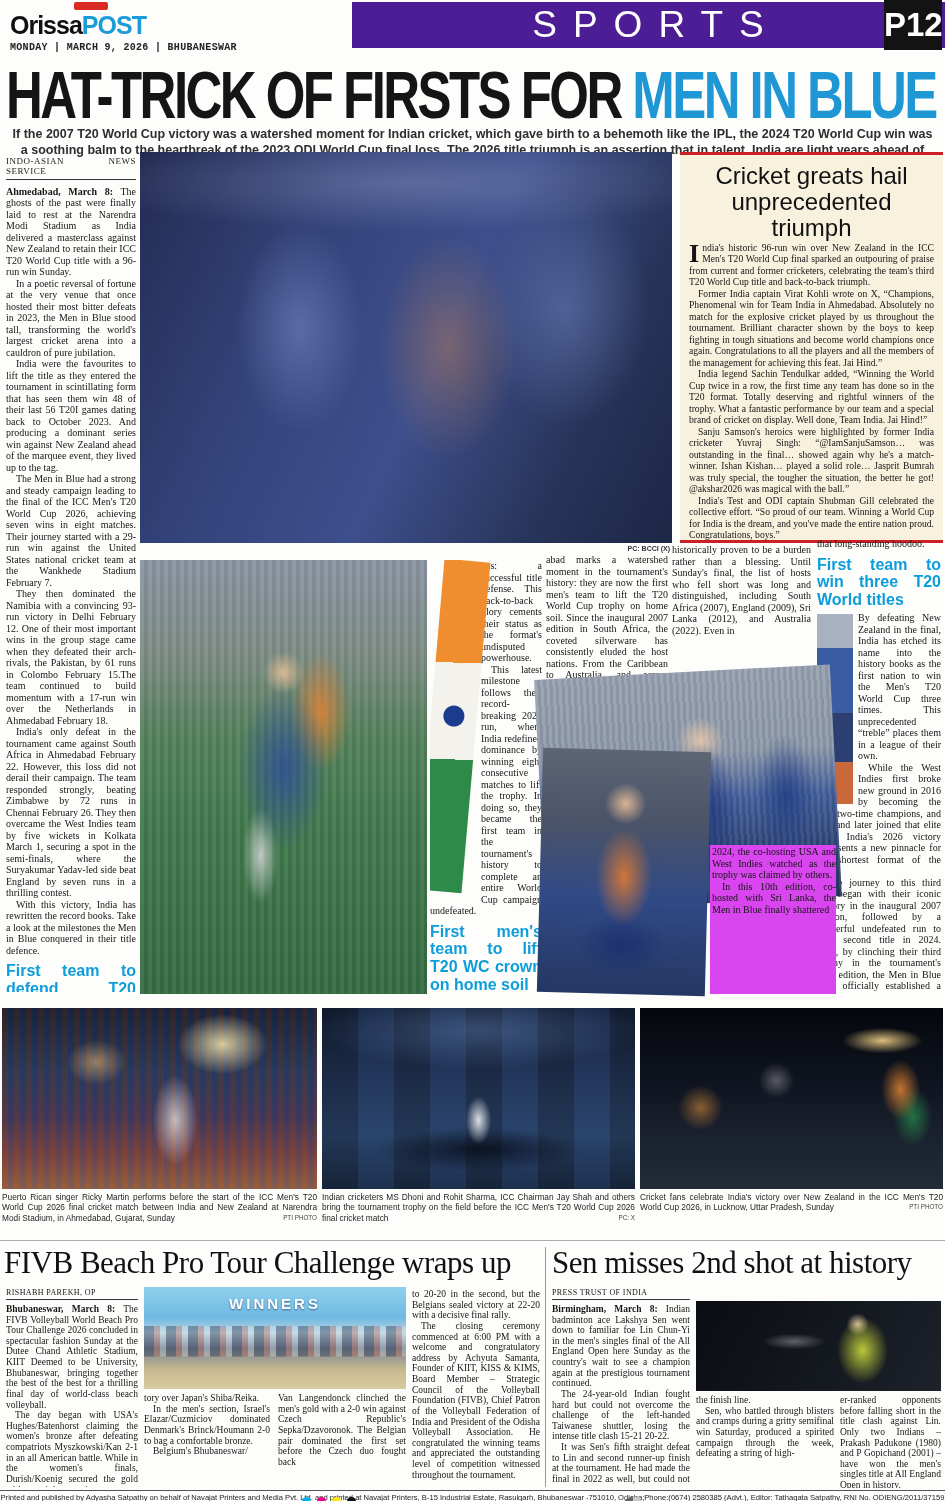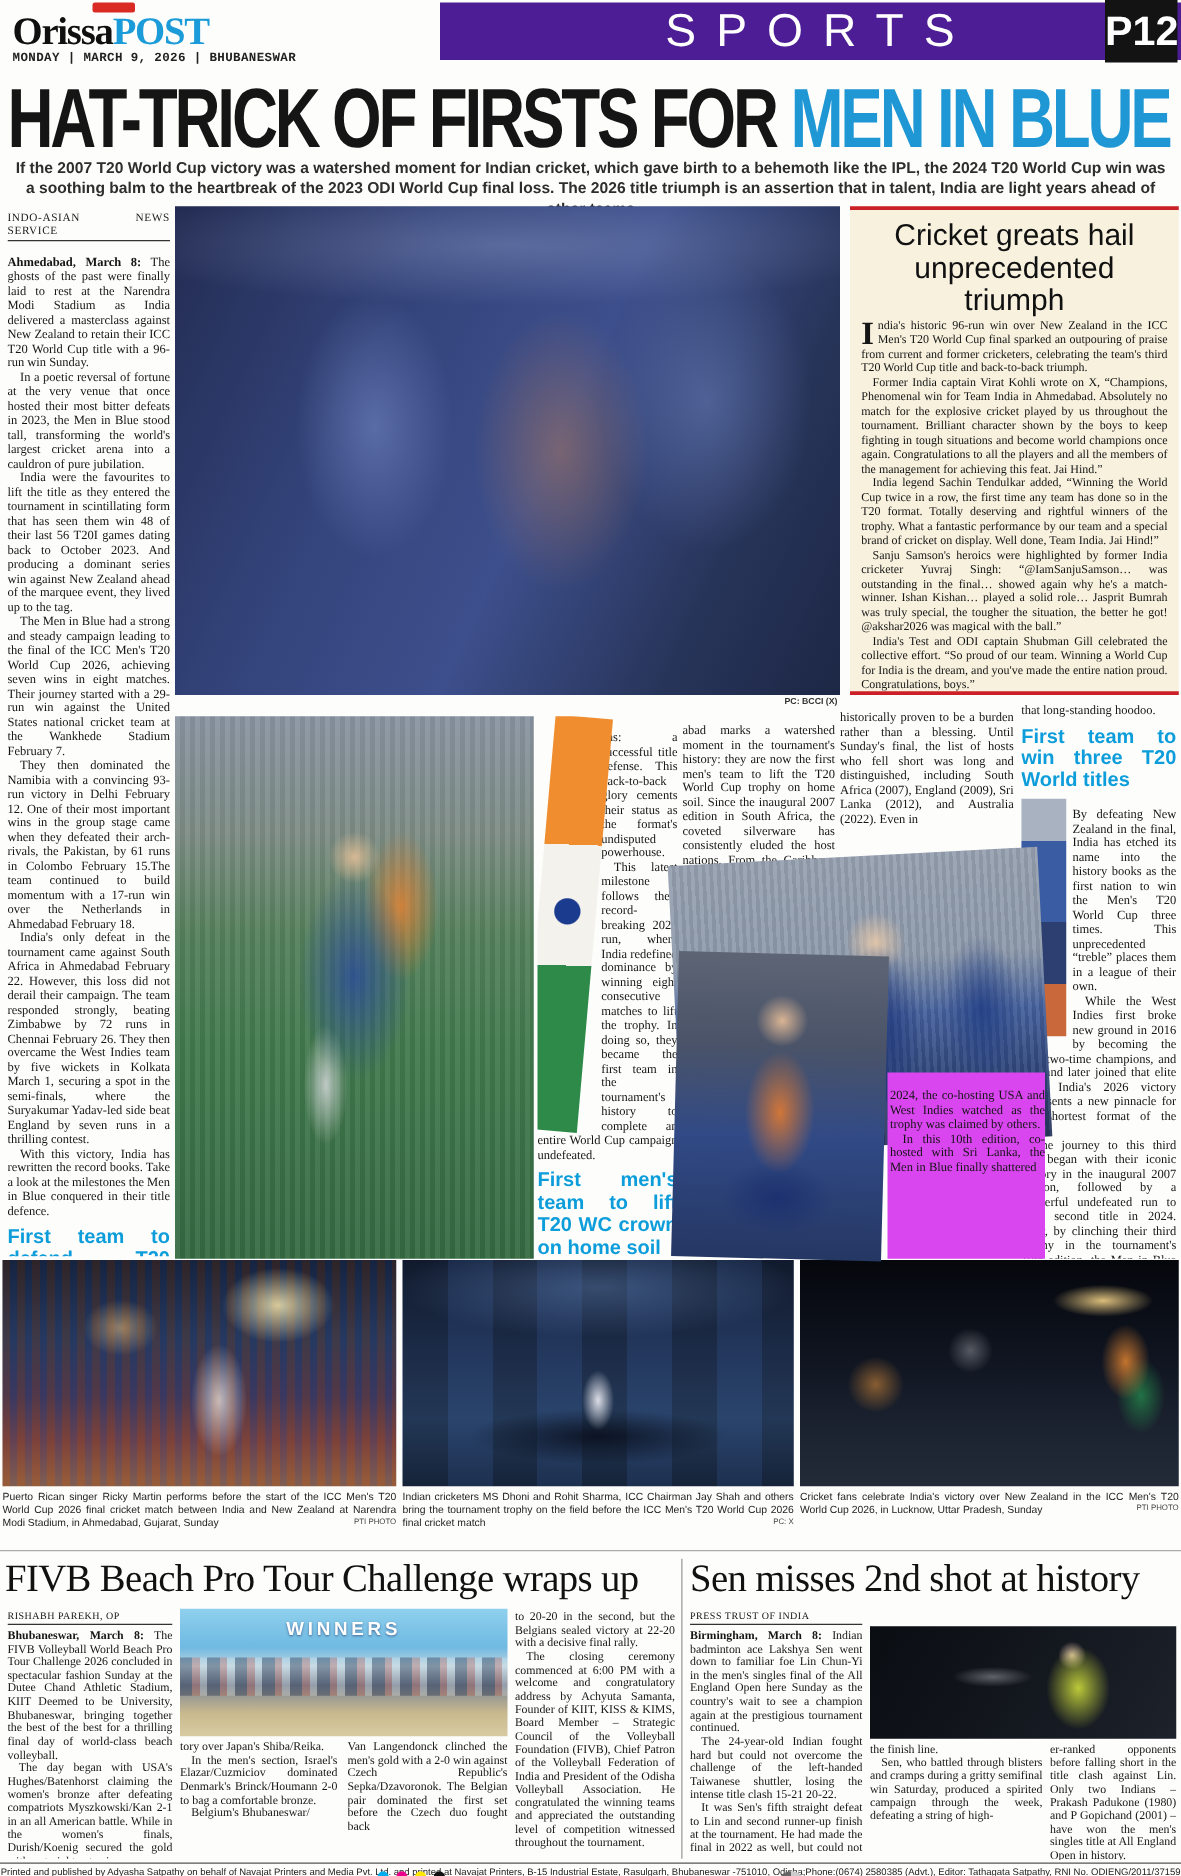--- a/index.html
+++ b/index.html
@@ -2,39 +2,39 @@
 <html><head>
 <meta charset="utf-8">
 <style>
   html,body{margin:0;padding:0;background:#e8e8e4;}
   .page{position:relative;width:945px;height:1501px;margin:0 auto;background:#fdfdfb;overflow:hidden;
         font-family:"Liberation Serif",serif;color:#151515;}
   
   .mast{position:absolute;top:0;left:0;width:945px;height:56px;}
   .logo-wrap{position:absolute;left:10px;top:2px;width:300px;}
   .logo-badge{width:34px;height:8px;background:#d92b23;border-radius:2px;margin-left:64px;}
-  .logo{font-family:Liberation Serif, serif;font-weight:bold;font-size:31px;line-height:30px;letter-spacing:-1px;}
+  .logo{font-family:Liberation Sans, sans-serif;font-weight:bold;font-size:25px;line-height:30px;letter-spacing:-1px;}
   .lg-black{color:#101010;} .lg-blue{color:#1b9cd8;}
   .dateline{font-family:Liberation Mono, monospace;font-size:10px;font-weight:bold;color:#222;letter-spacing:.3px;margin-top:2px;}
   .section-banner{position:absolute;left:352px;top:2px;width:608px;height:46px;background:#4c1d95;color:#fff;
         font-family:"Liberation Sans",sans-serif;font-size:37px;letter-spacing:16px;text-align:center;line-height:46px;font-weight:400;}
   .page-num{position:absolute;left:884px;top:0;width:58px;height:50px;background:#131313;color:#fff;
         font-family:"Liberation Sans",sans-serif;font-weight:bold;font-size:33px;text-align:center;line-height:50px;}
   
   .headline{position:absolute;top:56px;left:6px;width:939px;margin:0;white-space:nowrap;
         font-family:"Liberation Sans",sans-serif;font-weight:bold;font-size:60px;letter-spacing:-3px;
         transform:scale(.85,1.12);transform-origin:left top;}
   .hl-black{color:#151515;} .hl-blue{color:#1f97d4;}
   .standfirst{position:absolute;top:126px;left:12px;width:921px;margin:0;text-align:center;
         font-family:"Liberation Sans",sans-serif;font-weight:bold;font-size:12.5px;line-height:1.3;color:#2e2e2e;}
   
-  .main-area{position:absolute;top:165px;left:0;width:945px;height:735px;}
+  .main-area{position:absolute;top:152px;left:0;width:945px;height:735px;}
   .col{position:absolute;font-size:10px;line-height:1.15;text-align:justify;overflow:hidden;}
   .p{margin:0;text-indent:10px;}
-  .p.ni{text-indent:0;margin-top:12px;}
+  .p.ni{text-indent:0;}
   .byline{font-size:9px;letter-spacing:.5px;border-bottom:1px solid #333;padding-bottom:2px;margin-bottom:6px;color:#1c1c1c;}
   .subhead{font-family:"Liberation Sans",sans-serif;font-weight:bold;color:#0d9ddb;font-size:16px;line-height:1.12;margin:6px 0 3px;}
   .c1{left:6px;top:4px;width:130px;height:836px;}
   .c3{left:430px;top:408px;width:112px;height:432px;}
   .c4{left:546px;top:402px;width:122px;height:300px;}
   .c5{left:672px;top:392px;width:139px;height:200px;}
   .c6{left:817px;top:386px;width:124px;height:456px;}
   .t2024{left:710px;top:693px;width:124px;height:148px;background:#d946ef;padding:1px 0 0 2px;z-index:5;}
   .photo{position:absolute;overflow:hidden;}
   .photo-team{left:140px;top:0;width:532px;height:391px;

